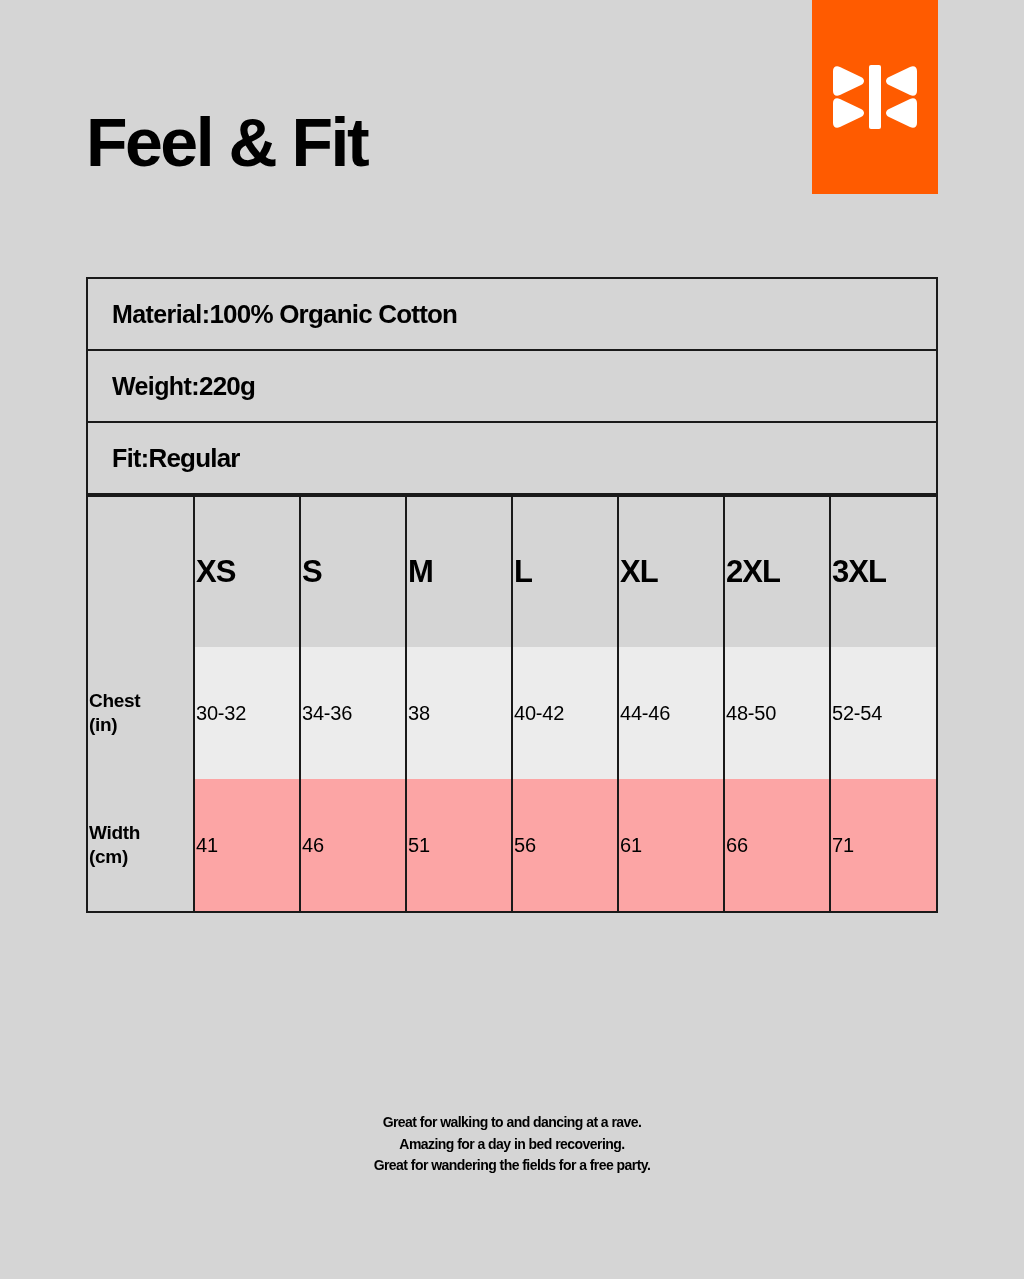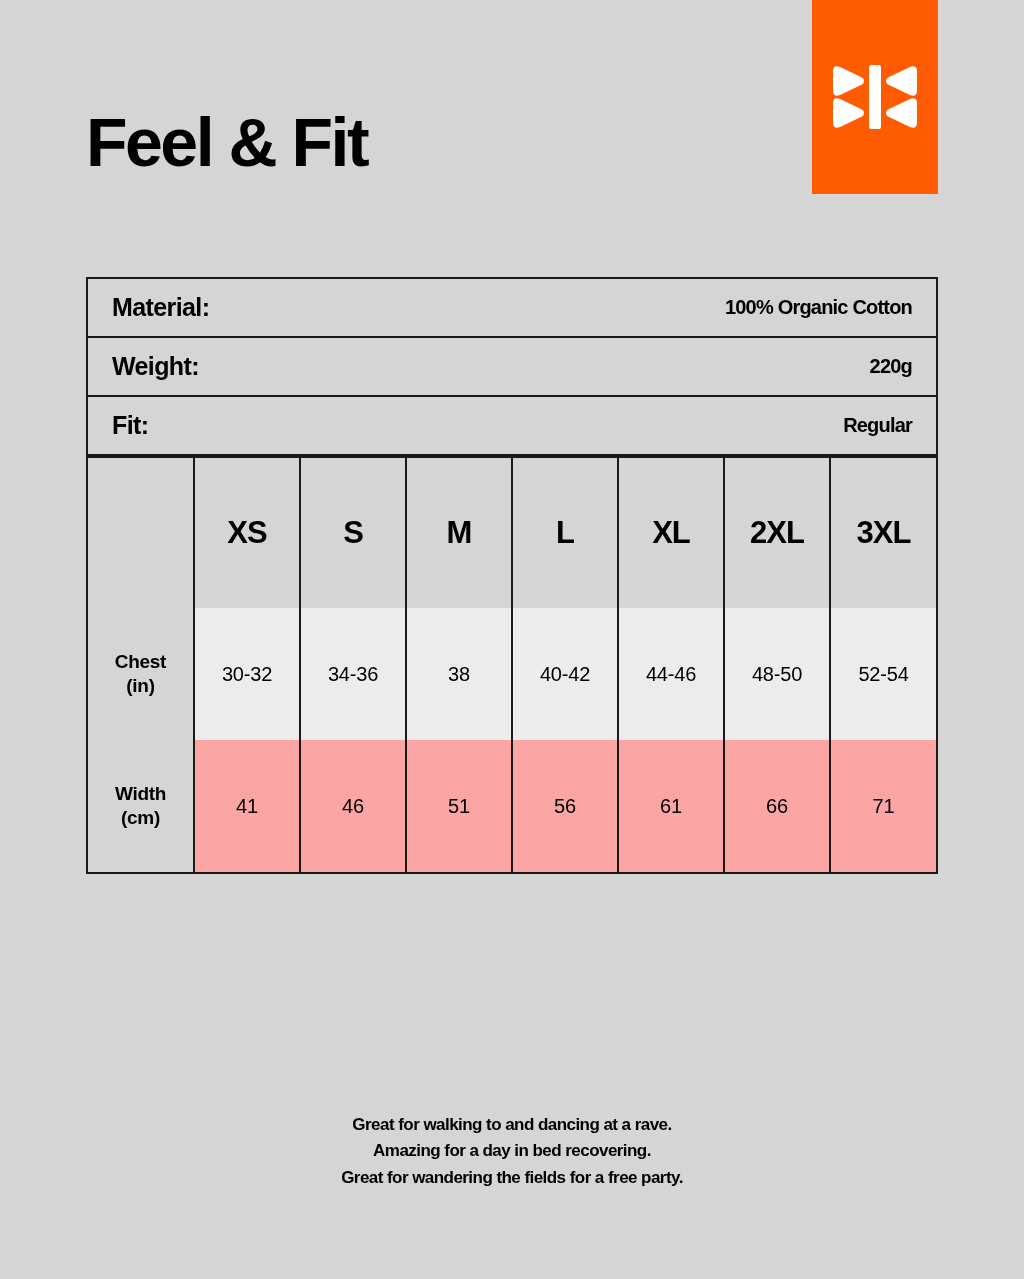--- a/index.html
+++ b/index.html
@@ -51,56 +51,55 @@
     top: 277px;
     width: 852px;
     border: 2px solid #1a1a1a;
     box-sizing: border-box;
     background: transparent;
   }
 
   .spec-row {
     display: flex;
     align-items: center;
-    justify-content: space-between;
-    height: 59px;
+    height: 72px;
     padding: 0 24px;
     border-bottom: 2px solid #1a1a1a;
     box-sizing: border-box;
   }
   .spec-row:last-of-type {
     border-bottom: none;
   }
   .spec-label {
     font-size: 25px;
     font-weight: 800;
     letter-spacing: -0.6px;
   }
   .spec-value {
-    font-size: 20px;
+    font-size: 26px;
     font-weight: 800;
     letter-spacing: -0.8px;
   }
 
   
   .size-grid {
     border-top: 2px solid #1a1a1a;
   }
   table.sizes {
     border-collapse: collapse;
     width: 100%;
     table-layout: fixed;
   }
   table.sizes col.lbl { width: 106px; }
   table.sizes col.sz  { width: auto; }
 
   table.sizes th,
   table.sizes td {
     border-left: 2px solid #1a1a1a;
-    text-align: center;
+    text-align: left;
     vertical-align: middle;
   }
   table.sizes th:first-child,
   table.sizes td:first-child {
     border-left: none;
   }
 
   thead th {
     height: 148px;
     background: #d5d5d5;
@@ -131,21 +130,21 @@
     letter-spacing: -0.2px;
   }
 
   
   .footnote {
     position: absolute;
     left: 0;
     right: 0;
     top: 1112px;
     text-align: center;
-    font-size: 17px;
+    font-size: 14px;
     font-weight: 800;
     line-height: 1.55;
     letter-spacing: -0.55px;
     color: #000;
   }
   .footnote div { white-space: nowrap; }
 </style>
 </head>
 <body>
 

